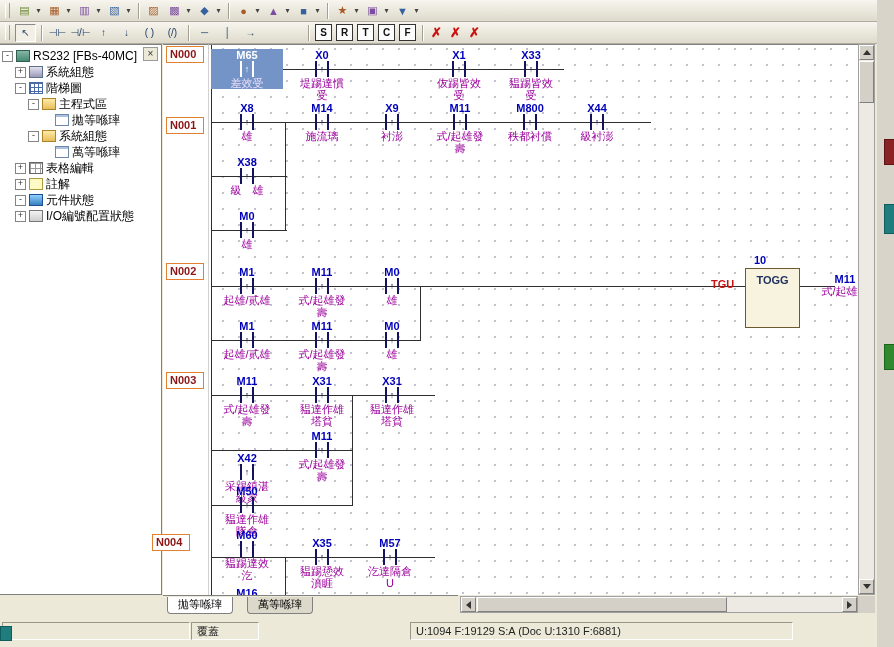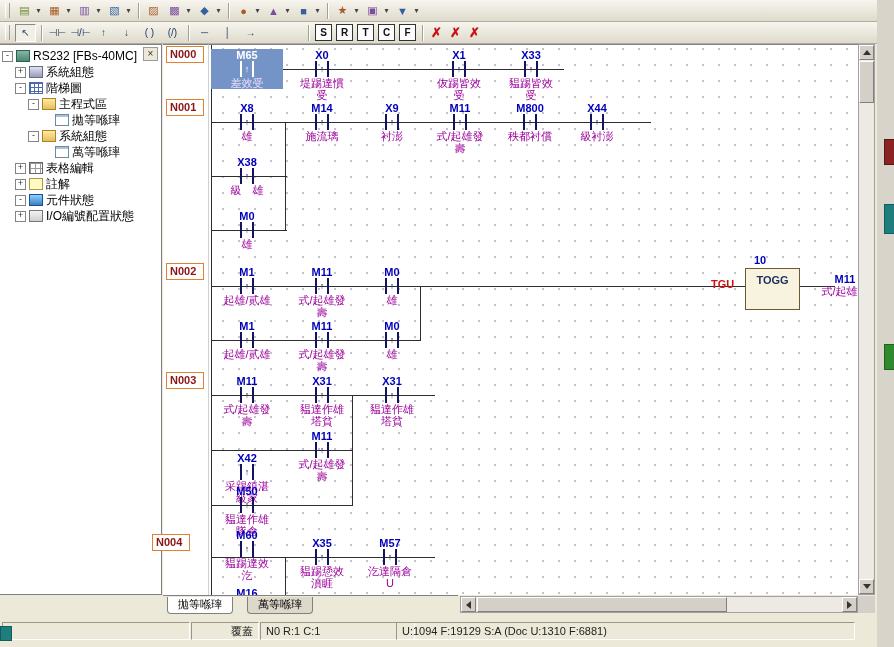--- a/index.html
+++ b/index.html
@@ -239,21 +239,21 @@
       </div>
     <div class="trow" style="padding-left:15px">
         <span class="expander">+</span>
         <span class="ic ic-io"></span>
         <span class="tlabel">I/O編號配置狀態</span>
       </div>
   </div>
 
   <div class="netcol"></div>
   <div class="netbox" style="left:166px;top:46px">N000</div>
-  <div class="netbox" style="left:166px;top:99px">N001</div>
+  <div class="netbox" style="left:166px;top:117px">N001</div>
   <div class="netbox" style="left:166px;top:263px">N002</div>
   <div class="netbox" style="left:166px;top:372px">N003</div>
   <div class="netbox" style="left:152px;top:534px">N004</div>
 
   <div class="ladder">
 
     <div class="vwire" style="left:2px;top:0;height:551px"></div>
     <div class="hwire" style="left:2px;top:24px;width:353px"></div>
     <div class="hwire" style="left:2px;top:77px;width:440px"></div>
     <div class="hwire" style="left:2px;top:131px;width:76px"></div>
@@ -437,21 +437,21 @@
         <div class="contact">
           <span class="bar l"></span>
           <span class="edge">↑</span>
           <span class="bar r"></span>
         </div>
         <div class="lcomment">雄</div>
       </div>
 
     <div class="fb-num" style="left:545px;top:209px">10</div>
     <div class="fb-tag" style="left:502px;top:233px">TGU</div>
-    <div class="fblock" style="left:536px;top:223px;width:55px;height:42px">TOGG</div>
+    <div class="fblock" style="left:536px;top:223px;width:55px;height:60px">TOGG</div>
     <div class="fb-out" style="left:606px;top:228px">
         <div class="lname">M11</div>
         <div class="lcomment">式/起雄看</div>
       </div>
 
     <div class="lcomp" style="left:2px;top:330px">
         <div class="lname">M11</div>
         <div class="contact">
           <span class="bar l"></span>
           <span class="edge">↑</span>
@@ -567,23 +567,22 @@
       </div>
     <div class="hthumb"></div>
     <div class="sbtn" style="left:381px;top:0">
         <span class="tri-right"></span>
       </div>
   </div>
   <div class="sbcorner"></div>
 
   <div class="statusbar">
     <div class="sb-panel" style="left:2px;width:188px"></div>
-    <div class="sb-panel" style="left:191px;width:68px;text-align:right">覆蓋</div>
-    <div class="sb-panel" style="left:260px;width:155px">N0 R:1 C:1</div>
-    <div class="sb-panel" style="left:396px;width:459px">U:1094 F:19129 S:A (Doc U:1310 F:6881)</div>
+    <div class="sb-panel" style="left:191px;width:68px;text-align:left">覆蓋</div>
+    <div class="sb-panel" style="left:410px;width:383px">U:1094 F:19129 S:A (Doc U:1310 F:6881)</div>
   </div>
 
   <div class="fragcol"></div>
   <div class="frag frag1"></div>
   <div class="frag frag2"></div>
   <div class="frag frag3"></div>
   <div class="fragbl"></div>
 
 </div>
 

